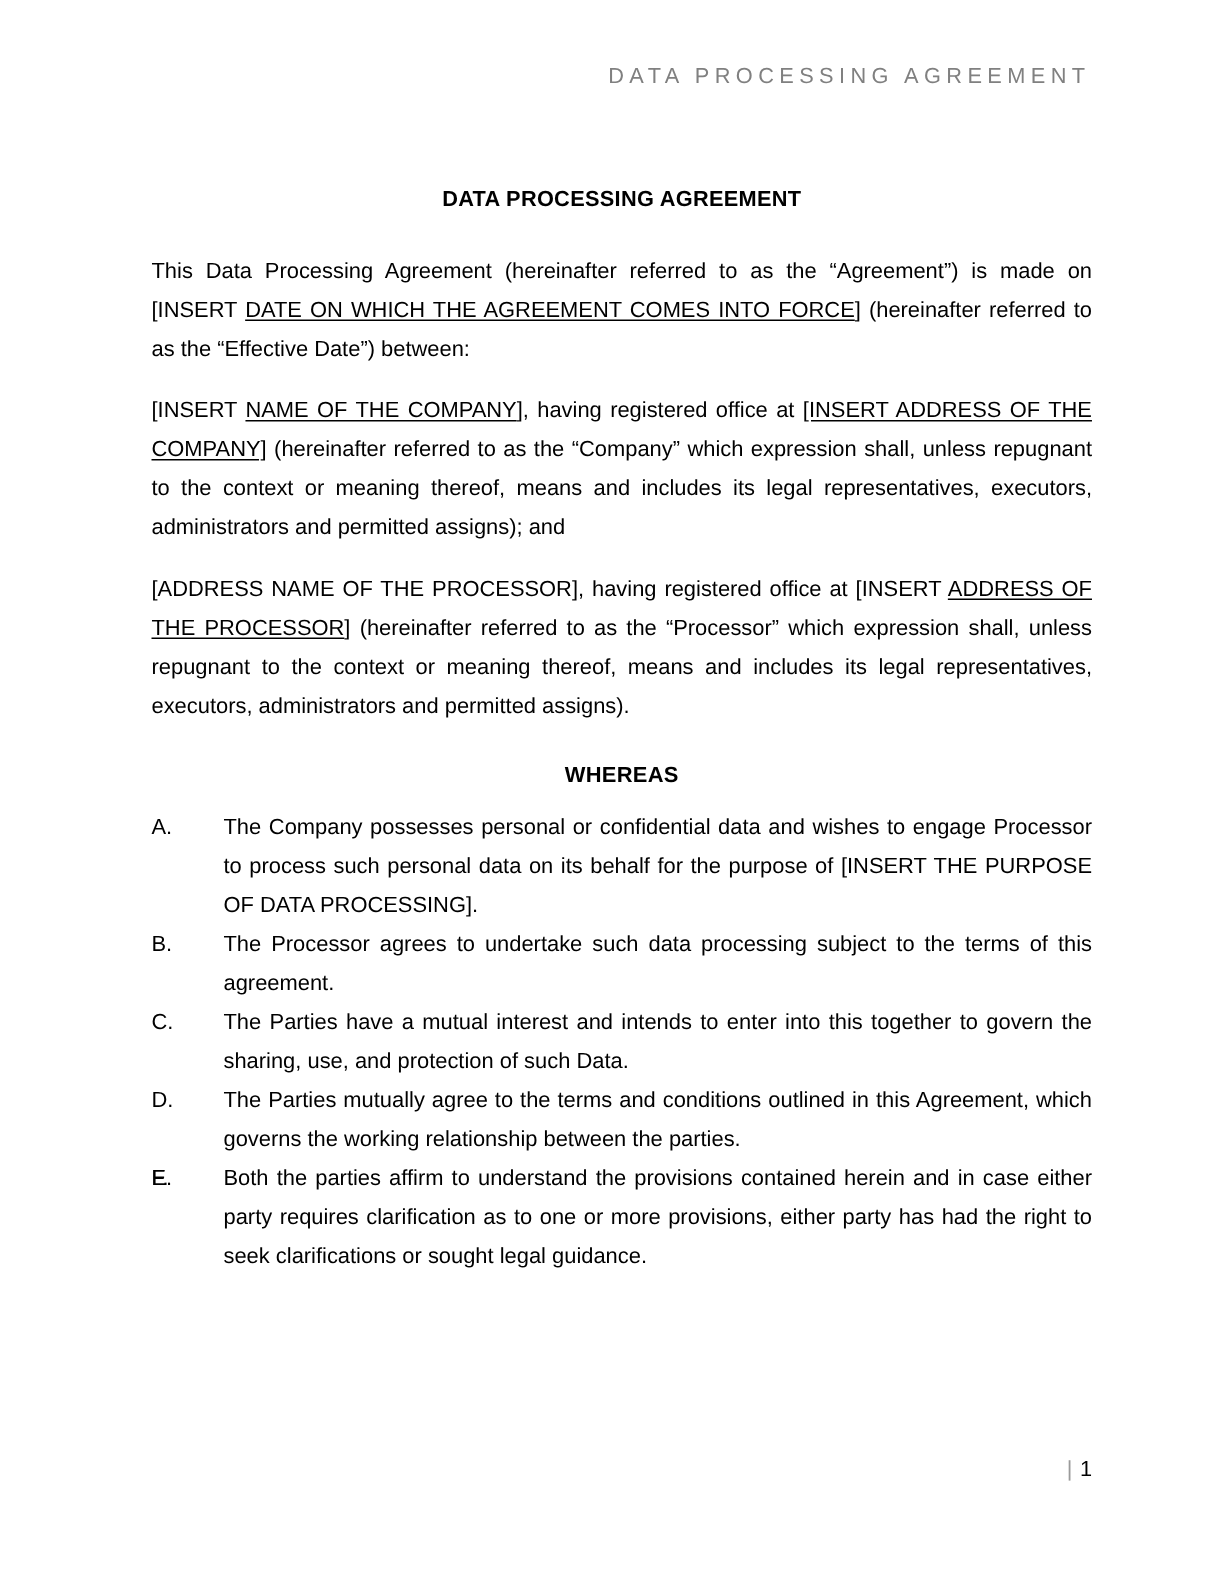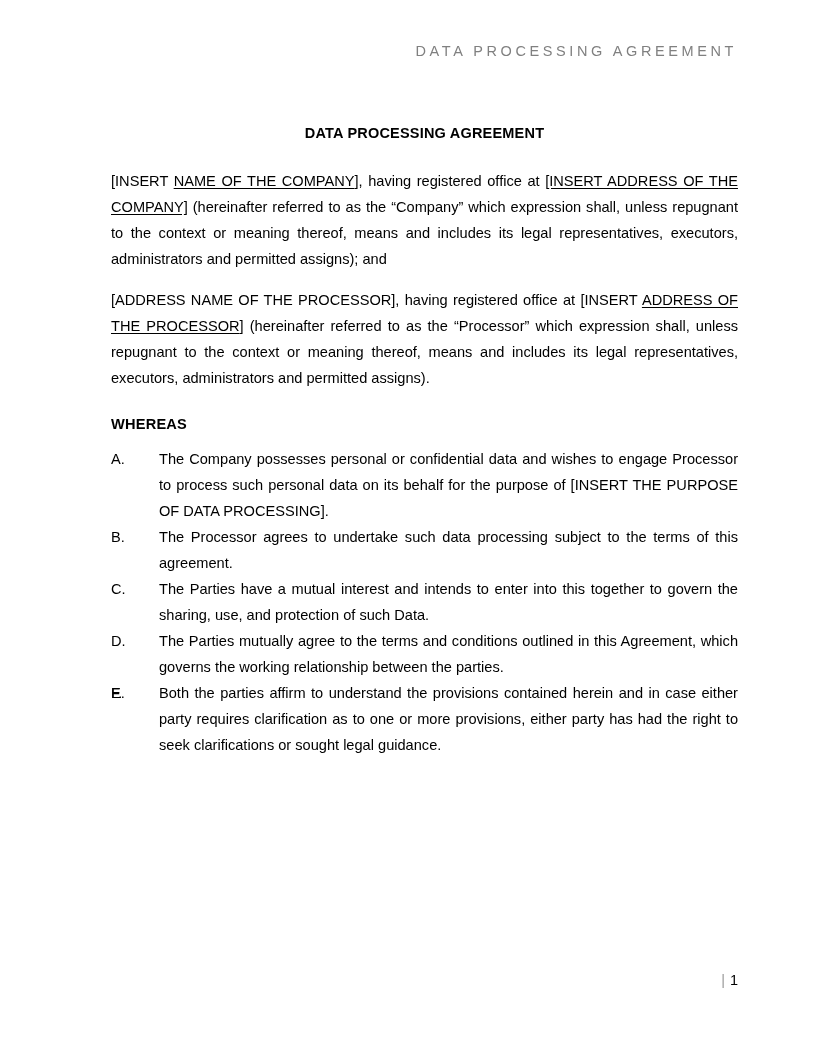--- a/index.html
+++ b/index.html
@@ -10,21 +10,21 @@
   body {
     width: 816px;
     height: 1056px;
     font-family: "Liberation Sans", sans-serif;
     color: #000000;
     position: relative;
     overflow: hidden;
   }
   .page {
     position: absolute;
-    top: 0; left: 16px;
+    top: 0; left: 6px;
     width: 721px;
     height: 1056px;
     padding-left: 12px;
   }
 
   
   .doc-header {
     position: absolute;
     top: 43px;
     left: 95px;
@@ -65,20 +65,21 @@
   p.para:last-child { margin-bottom: 0; }
 
   .u { text-decoration: underline; text-underline-offset: 2px; }
 
   .whereas {
     font-size: 14.6px;
     font-weight: bold;
     line-height: 26px;
     margin: 20px 0 9px 0;
     letter-spacing: 0.2px;
+    text-align: center;
   }
 
   
   ol.alpha-list {
     list-style: none;
     margin: 0;
     padding: 0;
   }
   ol.alpha-list li {
     position: relative;
@@ -121,20 +122,21 @@
 
 <div class="page">
 
   <div class="doc-header">DATA PROCESSING AGREEMENT</div>
 
   <div class="content">
 
     <div class="doc-title">DATA PROCESSING AGREEMENT</div>
 
     <div id="paragraph-block">
+        <p class="para"><span>This Data Processing Agreement (hereinafter referred to as the “Agreement”) is made on [INSERT </span><span class="u">DATE ON WHICH THE AGREEMENT COMES INTO FORCE</span><span>] (hereinafter referred to as the “Effective Date”) between:</span></p>
         <p class="para"><span>[INSERT </span><span class="u">NAME OF THE COMPANY</span><span>], having registered office at </span><span class="u">[INSERT ADDRESS OF THE COMPANY]</span><span> (hereinafter referred to as the “Company” which expression shall, unless repugnant to the context or meaning thereof, means and includes its legal representatives, executors, administrators and permitted assigns); and</span></p>
         <p class="para"><span>[ADDRESS NAME OF THE PROCESSOR], having registered office at [INSERT </span><span class="u">ADDRESS OF THE PROCESSOR</span><span>] (hereinafter referred to as the “Processor” which expression shall, unless repugnant to the context or meaning thereof, means and includes its legal representatives, executors, administrators and permitted assigns).</span></p>
       </div>
 
     <div class="whereas">WHEREAS</div>
 
     <ol class="alpha-list" id="recital-list">
         <li><span class="marker">A.</span><span>The Company possesses personal or confidential data and wishes to engage Processor to process such personal data on its behalf for the purpose of [INSERT THE PURPOSE OF DATA PROCESSING].</span></li>
         <li><span class="marker">B.</span><span>The Processor agrees to undertake such data processing subject to the terms of this agreement.</span></li>
         <li><span class="marker">C.</span><span>The Parties have a mutual interest and intends to enter into this together to govern the sharing, use, and protection of such Data.</span></li>

